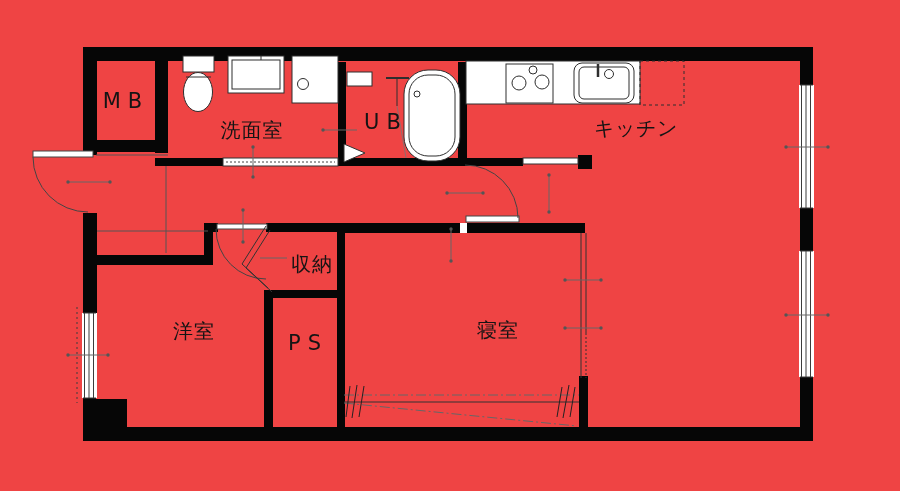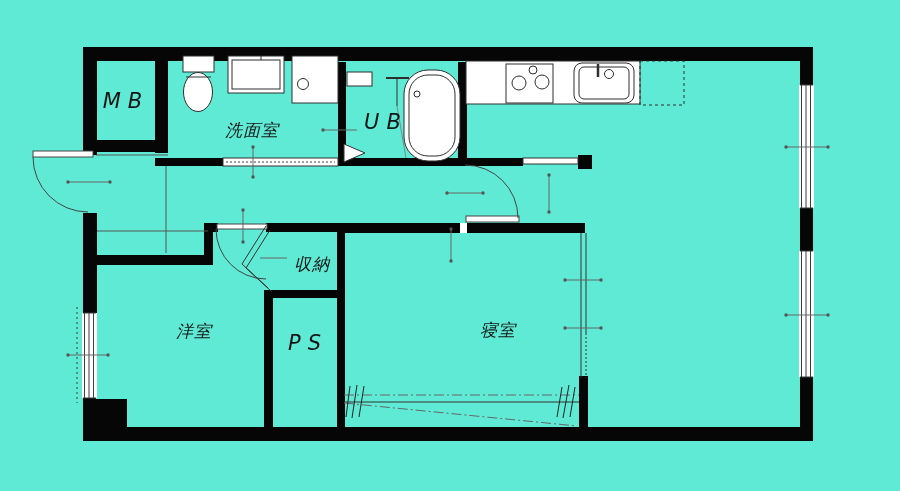--- a/index.html
+++ b/index.html
@@ -1,26 +1,25 @@
 <!DOCTYPE html>
 <html><head>
 <meta charset="utf-8">
 <style>
   html,body{margin:0;padding:0;background:#fff;}
   .plan{
-    position:relative;width:900px;height:491px;background:#5eead4;overflow:hidden;
+    position:relative;width:900px;height:491px;background:#ef4444;overflow:hidden;
     font-family:"DejaVu Sans","Liberation Sans",sans-serif;
-    font-style:italic;
   }
   .plan svg{position:absolute;left:0;top:0;}
   .room-label{
     position:absolute;transform:translate(-50%,-50%);
     color:#141414;white-space:nowrap;font-weight:500;
   }
-  .cjk{font-size:17px;letter-spacing:1px;}
+  .cjk{font-size:20px;letter-spacing:1px;}
   .latin{font-size:21px;letter-spacing:7px;}
   .wide{font-size:20px;letter-spacing:0.5px;}
 </style>
 </head>
 <body>
 
 <div class="plan">
 
 <svg width="900" height="491" viewBox="0 0 900 491">
 
@@ -236,18 +235,19 @@
 
     <line x1="323" y1="130" x2="357" y2="130"></line>
         <circle cx="323" cy="130" r="1.7" stroke="none"></circle>
     <line x1="260" y1="258" x2="287" y2="258"></line>
   </g>
 </svg>
 
   <div class="room-label latin" style="left:126px;top:101px;">MB</div>
   <div class="room-label cjk" style="left:252px;top:130px;">洗面室</div>
   <div class="room-label latin" style="left:380px;top:122px;margin-left:6px;">UB</div>
+  <div class="room-label wide" style="left:636px;top:128px;">キッチン</div>
   <div class="room-label cjk" style="left:312px;top:264px;">収納</div>
   <div class="room-label cjk" style="left:187px;top:331px;margin-left:7px;">洋室</div>
   <div class="room-label latin" style="left:308px;top:343px;">PS</div>
   <div class="room-label cjk" style="left:464px;top:330px;margin-left:34px;">寝室</div>
 
 </div>
 
 </body></html>

